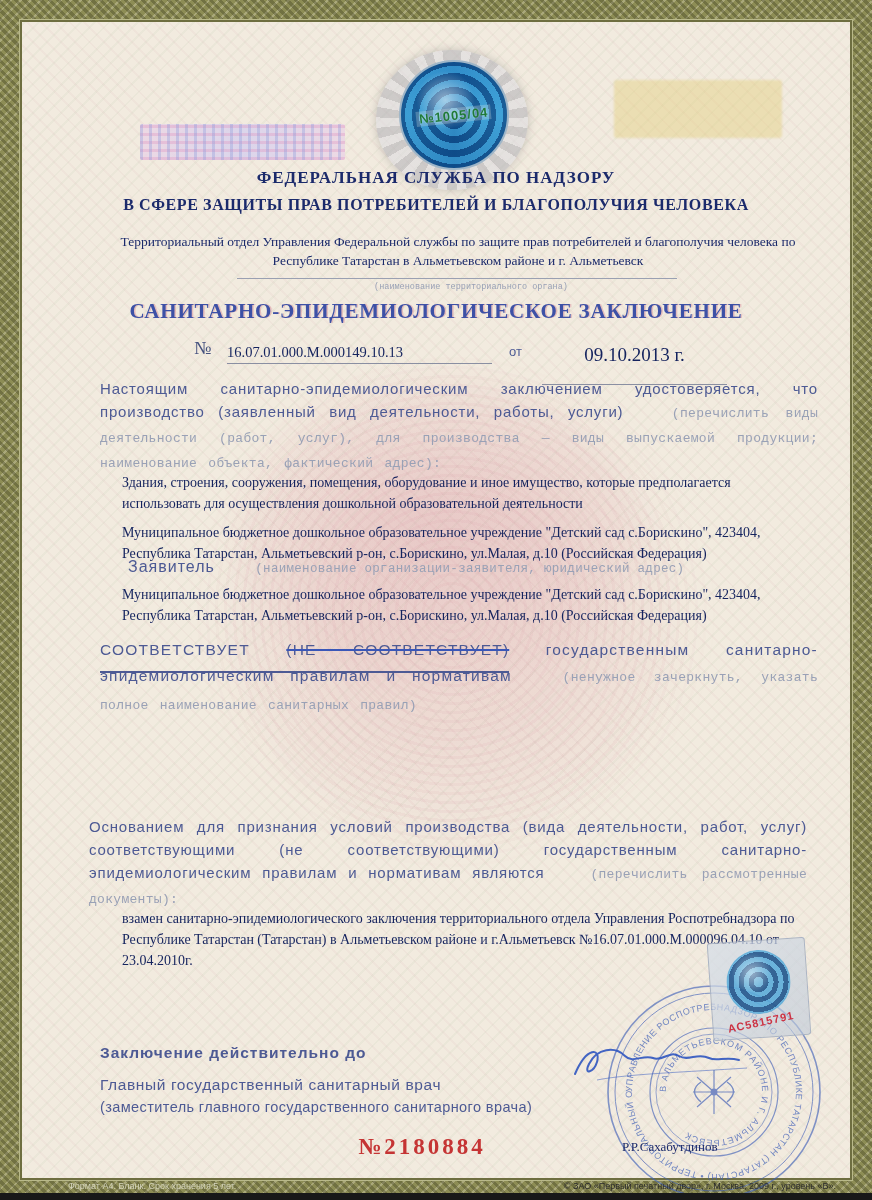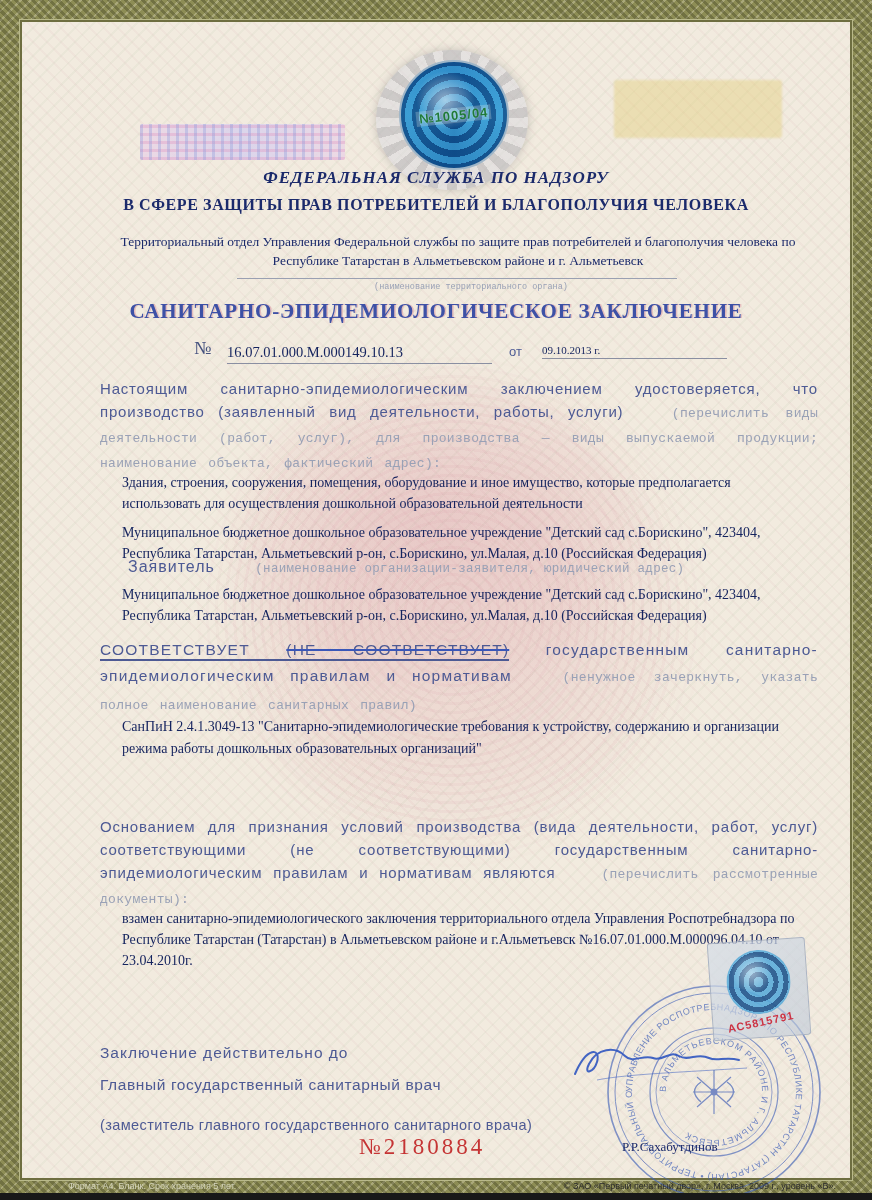--- a/index.html
+++ b/index.html
@@ -63,55 +63,55 @@
       conic-gradient(#1b6ab0,#49a8da,#155a9c,#3f9cd0,#1b6ab0);
     border:2px solid #9fb6c8;
     display:flex;align-items:center;justify-content:center;
   }
   .hologram .holo-num{
     font-family:"Liberation Sans",sans-serif;font-size:13px;font-weight:bold;
     color:#1f7a38;background:rgba(230,240,230,0.25);padding:0 3px;
     transform:rotate(-6deg);letter-spacing:1px;text-shadow:0 0 2px rgba(255,255,255,0.6);
   }
 
-  .hdr1{top:146px;font-size:17px;font-weight:bold;letter-spacing:1px;z-index:5;font-style:italic;}
+  .hdr1{top:146px;font-size:17px;font-weight:bold;letter-spacing:1px;z-index:5;}
   .hdr2{top:174px;font-size:16px;font-weight:bold;letter-spacing:0.6px;z-index:5;}
   .terr{top:210px;left:86px;width:700px;text-align:center;font-size:13.5px;line-height:19px;z-index:5;}
   .terr-rule{top:256px;left:215px;width:440px;height:1px;background:#9aa0b2;z-index:5;}
   .terr-cap{top:260px;font-size:8.5px;z-index:5;}
   .doc-title{
     top:277px;font-size:21px;font-weight:bold;letter-spacing:0.8px;color:#3d51a6;z-index:5;
     font-family:"Liberation Serif",serif;text-shadow:1.5px 0 0 rgba(205,110,130,0.35);
   }
 
   .no-sign{left:172px;top:316px;font-size:18px;color:#44507e;z-index:5;}
   .no-value{left:205px;top:322px;width:265px;font-size:14.5px;border-bottom:1px solid #8a8fa2;padding-bottom:2px;z-index:5;}
   .ot-label{left:487px;top:322px;font-size:13px;z-index:5;}
-  .date-value{left:520px;top:322px;width:185px;font-size:11px;border-bottom:1px solid #8a8fa2;padding-bottom:2px;z-index:5;}
+  .date-value{left:520px;top:322px;width:185px;text-align:center;font-size:19px;border-bottom:1px solid #8a8fa2;padding-bottom:18px;z-index:5;}
 
   .para1{left:78px;top:355px;width:718px;font-size:15px;line-height:23px;letter-spacing:0.8px;word-spacing:3px;z-index:5;}
   .para1 .caption, .basis .caption{font-size:13px;letter-spacing:0.3px;}
   .activity{left:100px;top:450px;width:660px;font-size:14px;line-height:21px;z-index:5;}
   .org1{left:100px;top:500px;width:690px;font-size:14px;line-height:21px;z-index:5;}
   .applicant-row{left:78px;top:536px;width:718px;font-size:16px;letter-spacing:1px;z-index:4;margin-left:28px;}
   .applicant-row .caption{font-size:12.5px;letter-spacing:0.3px;}
   .org2{left:100px;top:562px;width:690px;font-size:14px;line-height:21px;z-index:5;}
 
   .conform{left:78px;top:615px;width:718px;font-size:15.5px;line-height:26px;letter-spacing:1.2px;word-spacing:3px;z-index:5;}
   .conform .caption{font-size:13px;letter-spacing:0.3px;}
-  .u-line{border-bottom:2px solid #4d5a94;padding-bottom:1px;}
+  .u-line{border-bottom:2px solid #4d5a94;padding-bottom:13px;}
   .struck{text-decoration:line-through;text-decoration-color:#3a57b8;text-decoration-thickness:2px;}
   .sanpin{left:100px;top:694px;width:680px;font-size:14px;line-height:22px;z-index:5;}
 
-  .basis{left:78px;top:793px;width:718px;font-size:15px;line-height:23px;letter-spacing:0.8px;word-spacing:3px;z-index:5;}
+  .basis{left:67px;top:793px;width:718px;font-size:15px;line-height:23px;letter-spacing:0.8px;word-spacing:3px;z-index:5;}
   .vzamen{left:100px;top:886px;width:692px;font-size:14px;line-height:21px;z-index:5;}
 
-  .valid-until{left:78px;top:1022px;font-size:15.5px;letter-spacing:1px;z-index:5;}
+  .valid-until{left:78px;top:1022px;font-size:15.5px;letter-spacing:1px;z-index:5;font-weight:bold;}
   .doctor{left:78px;top:1054px;font-size:15.5px;letter-spacing:0.6px;z-index:5;}
-  .doctor-deputy{left:78px;top:1077px;font-size:14.5px;letter-spacing:0.4px;z-index:5;margin-top:18px;}
+  .doctor-deputy{left:78px;top:1077px;font-size:14.5px;letter-spacing:0.4px;z-index:5;}
 
   .square-holo{
     left:688px;top:918px;width:96px;height:96px;z-index:6;transform:rotate(-4deg);
     background:linear-gradient(135deg, rgba(214,222,232,0.75), rgba(188,200,216,0.6));
     border:1px solid #aab4c4;border-radius:3px;
     display:flex;flex-direction:column;align-items:center;justify-content:center;
   }
   .square-holo .sq-circle{
     width:64px;height:64px;border-radius:50%;
     background:
@@ -120,21 +120,21 @@
   }
   .square-holo .sq-num{
     margin-top:2px;font-family:"Liberation Sans",sans-serif;font-size:11px;font-weight:bold;
     color:#cc3344;transform:rotate(-8deg);letter-spacing:1px;
   }
 
   .stamp-wrap{left:567px;top:950px;width:250px;height:240px;z-index:5;opacity:0.85;}
   .sig-wrap{left:545px;top:1014px;width:200px;height:60px;z-index:7;}
   .sig-name{left:600px;top:1117px;font-size:13px;color:#1b2a6b;z-index:7;font-family:"Liberation Serif",serif;}
 
-  .serial{top:1112px;font-size:23px;font-weight:normal;color:#c53434;letter-spacing:3px;z-index:6;transform:translateX(-14px);}
+  .serial{top:1112px;font-size:23px;font-weight:bold;color:#c53434;letter-spacing:3px;z-index:6;transform:translateX(-14px);}
 
   .footer-left{left:60px;top:1181px;font-size:9px;color:#d6d6bd;z-index:9;font-family:"Liberation Sans",sans-serif;padding-left:8px;}
   .footer-right{right:36px;top:1181px;font-size:9px;color:#2b2b2b;z-index:9;font-family:"Liberation Sans",sans-serif;}
   .bottom-strip{left:0;right:0;bottom:0;height:7px;background:#181818;z-index:8;}
 </style>
 </head>
 <body>
 
 <div class="page">
   <div class="inner">
@@ -173,21 +173,20 @@
     <div class="abs applicant-row sans-label">
       <span>Заявитель </span><span class="caption">(наименование организации-заявителя, юридический адрес)</span>
     </div>
 
     <div class="abs org2 typed">Муниципальное бюджетное дошкольное образовательное учреждение "Детский сад с.Борискино", 423404, Республика Татарстан, Альметьевский р-он, с.Борискино, ул.Малая, д.10 (Российская Федерация)</div>
 
     <div class="abs conform sans-label justify">
       <span class="u-line">СООТВЕТСТВУЕТ </span><span class="u-line struck">(НЕ СООТВЕТСТВУЕТ)</span><span> государственным санитарно-эпидемиологическим правилам и нормативам </span><span class="caption">(ненужное зачеркнуть, указать полное наименование санитарных правил)</span>
     </div>
 
-    <div class="abs sanpin typed">СанПиН 2.4.1.3049-13 "Санитарно-эпидемиологические требования к устройству, содержанию и организации режима работы дошкольных образовательных организаций"</div>
 
     <div class="abs basis sans-label justify">
       <span>Основанием для признания условий производства (вида деятельности, работ, услуг) соответствующими (не соответствующими) государственным санитарно-эпидемиологическим правилам и нормативам являются </span><span class="caption">(перечислить рассмотренные документы):</span>
     </div>
 
     <div class="abs vzamen typed">взамен санитарно-эпидемиологического заключения территориального отдела Управления Роспотребнадзора по Республике Татарстан (Татарстан) в Альметьевском районе и г.Альметьевск №16.07.01.000.М.000096.04.10 от 23.04.2010г.</div>
 
     <div class="abs square-holo">
       <div class="sq-circle"></div>
       <div class="sq-num">АС5815791</div>

